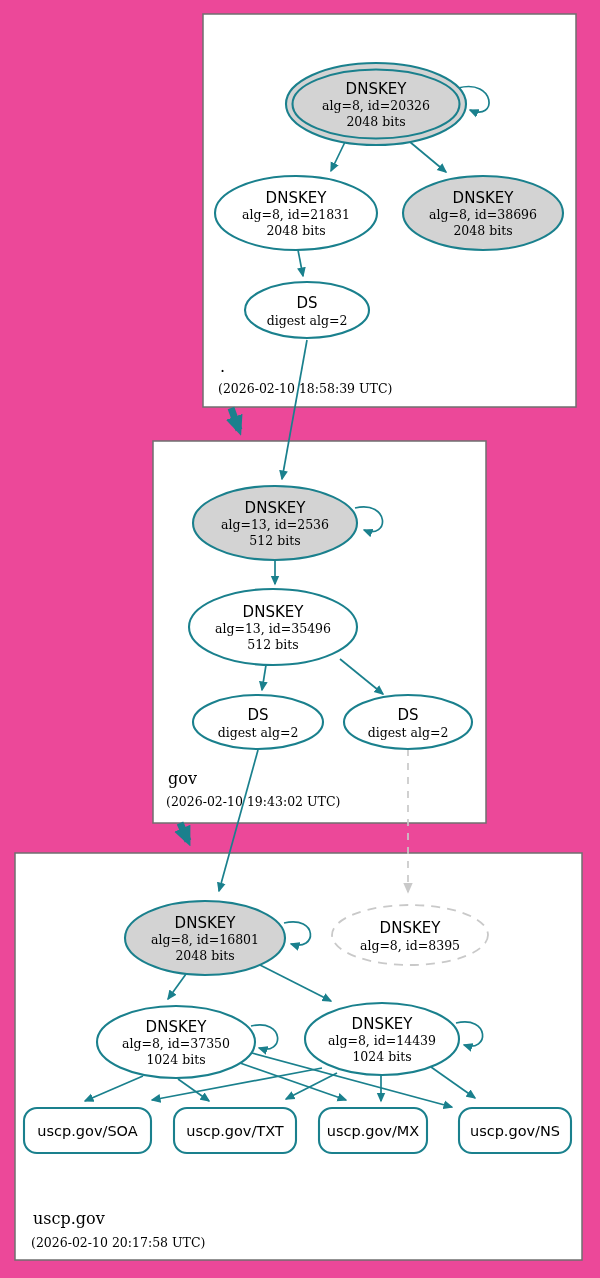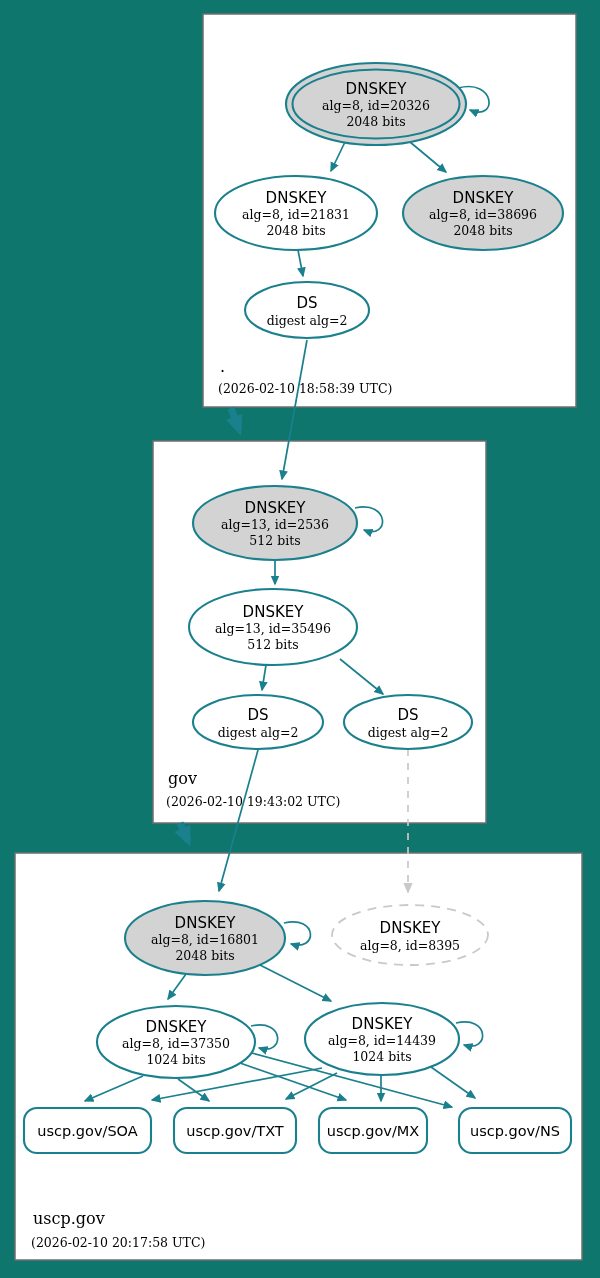--- a/index.html
+++ b/index.html
@@ -1,16 +1,16 @@
 <!DOCTYPE html>
 <html><head>
 <meta charset="utf-8">
 <style>
   html,body { margin:0; padding:0; background:#ffffff; }
-  #stage { position:relative; width:600px; height:1278px; background:#0f766e;
+  #stage { position:relative; width:600px; height:1278px; background:#ec4899;
            font-family:"DejaVu Sans","Liberation Sans",sans-serif; }
   svg { display:block; }
 
   .zone-box    { fill:#ffffff; stroke:#6f6f6f; stroke-width:1.5; }
   .edge        { stroke:#1a808d; stroke-width:1.7; fill:none; }
   .edge-thick  { stroke:#1a808d; stroke-width:7;   fill:none; }
   .edge-dashed { stroke:#c9c9c9; stroke-width:1.7; fill:none; stroke-dasharray:7 7; }
 
   .node        { stroke:#1a808d; stroke-width:2.1; fill:#ffffff; }
   .node.gray   { fill:#d3d3d3; }

